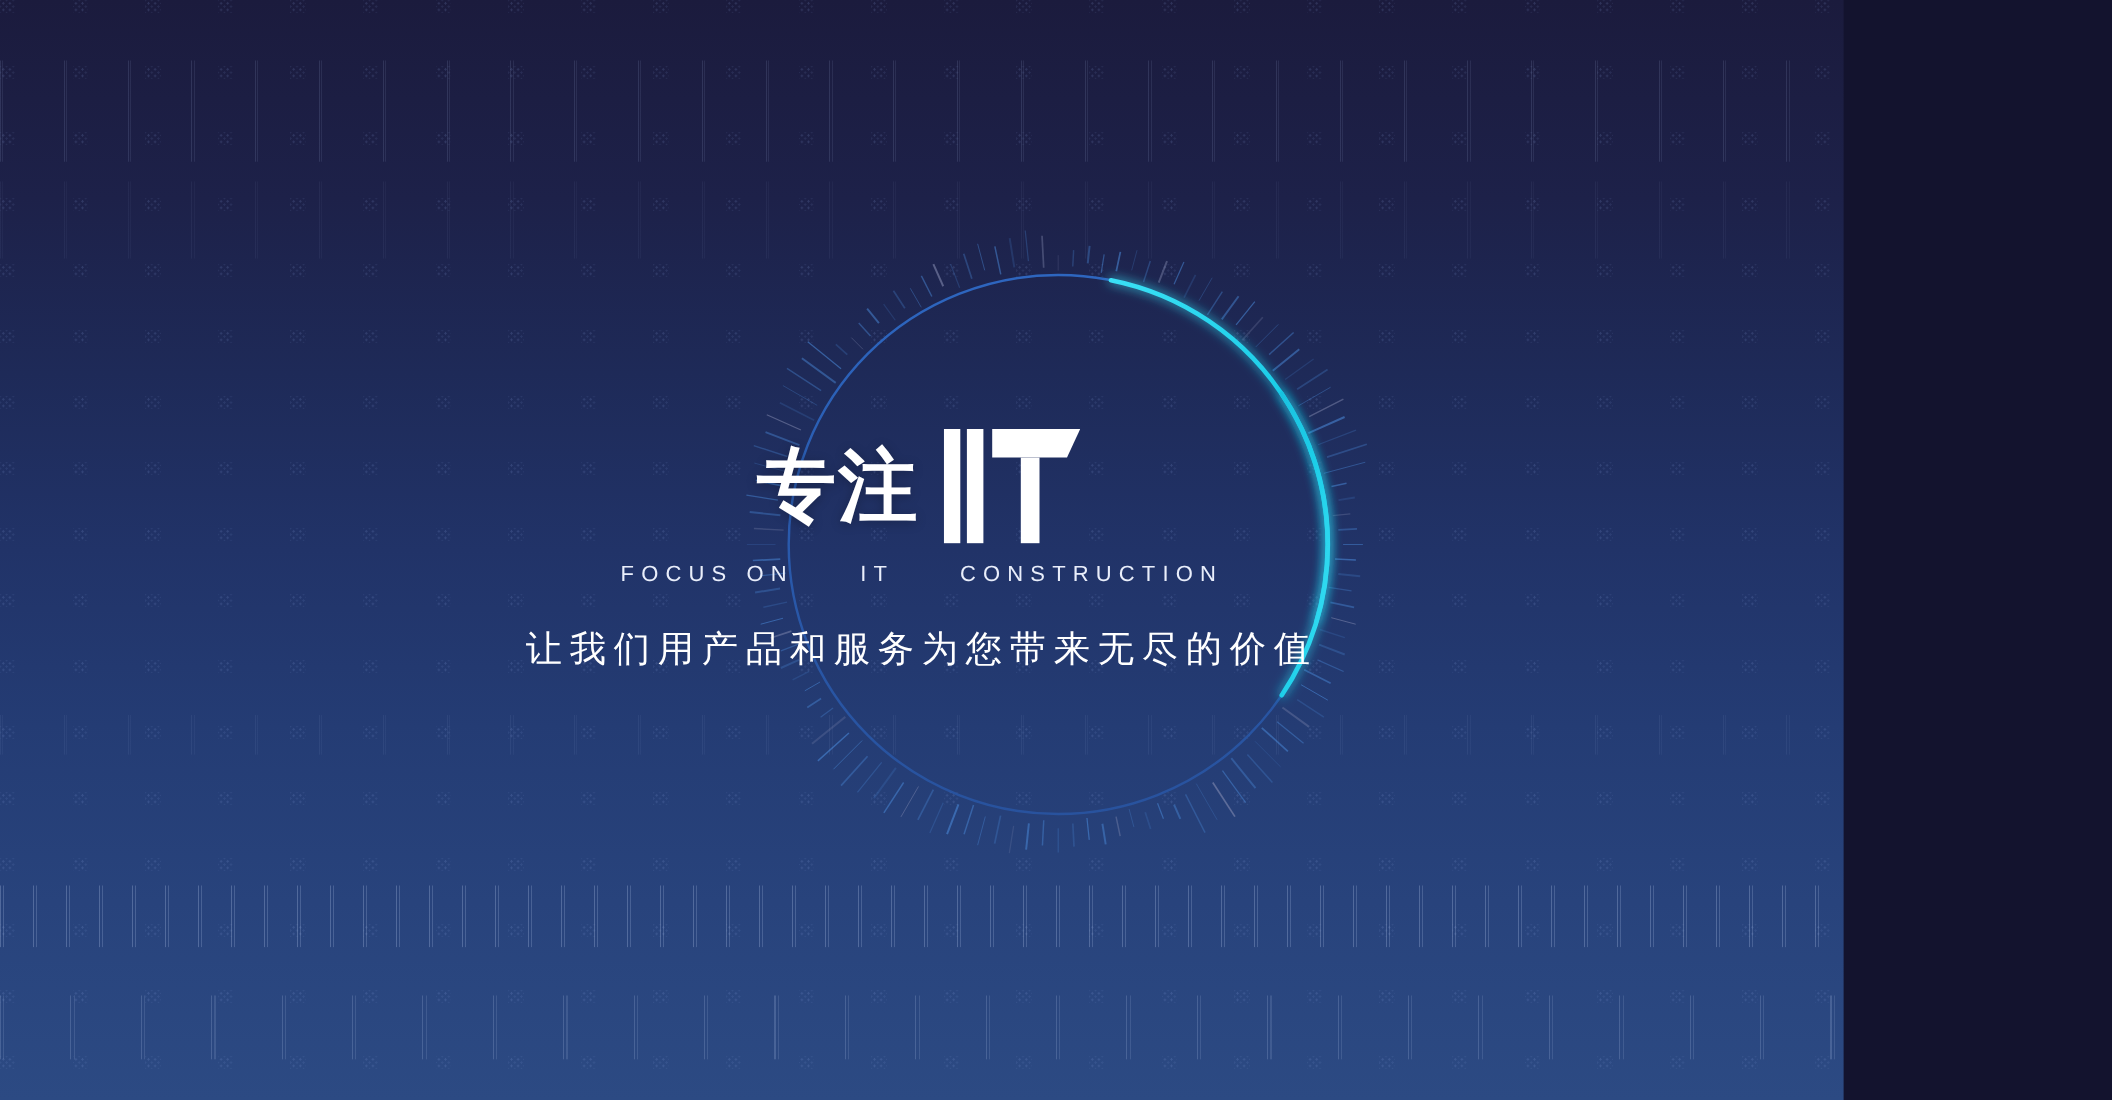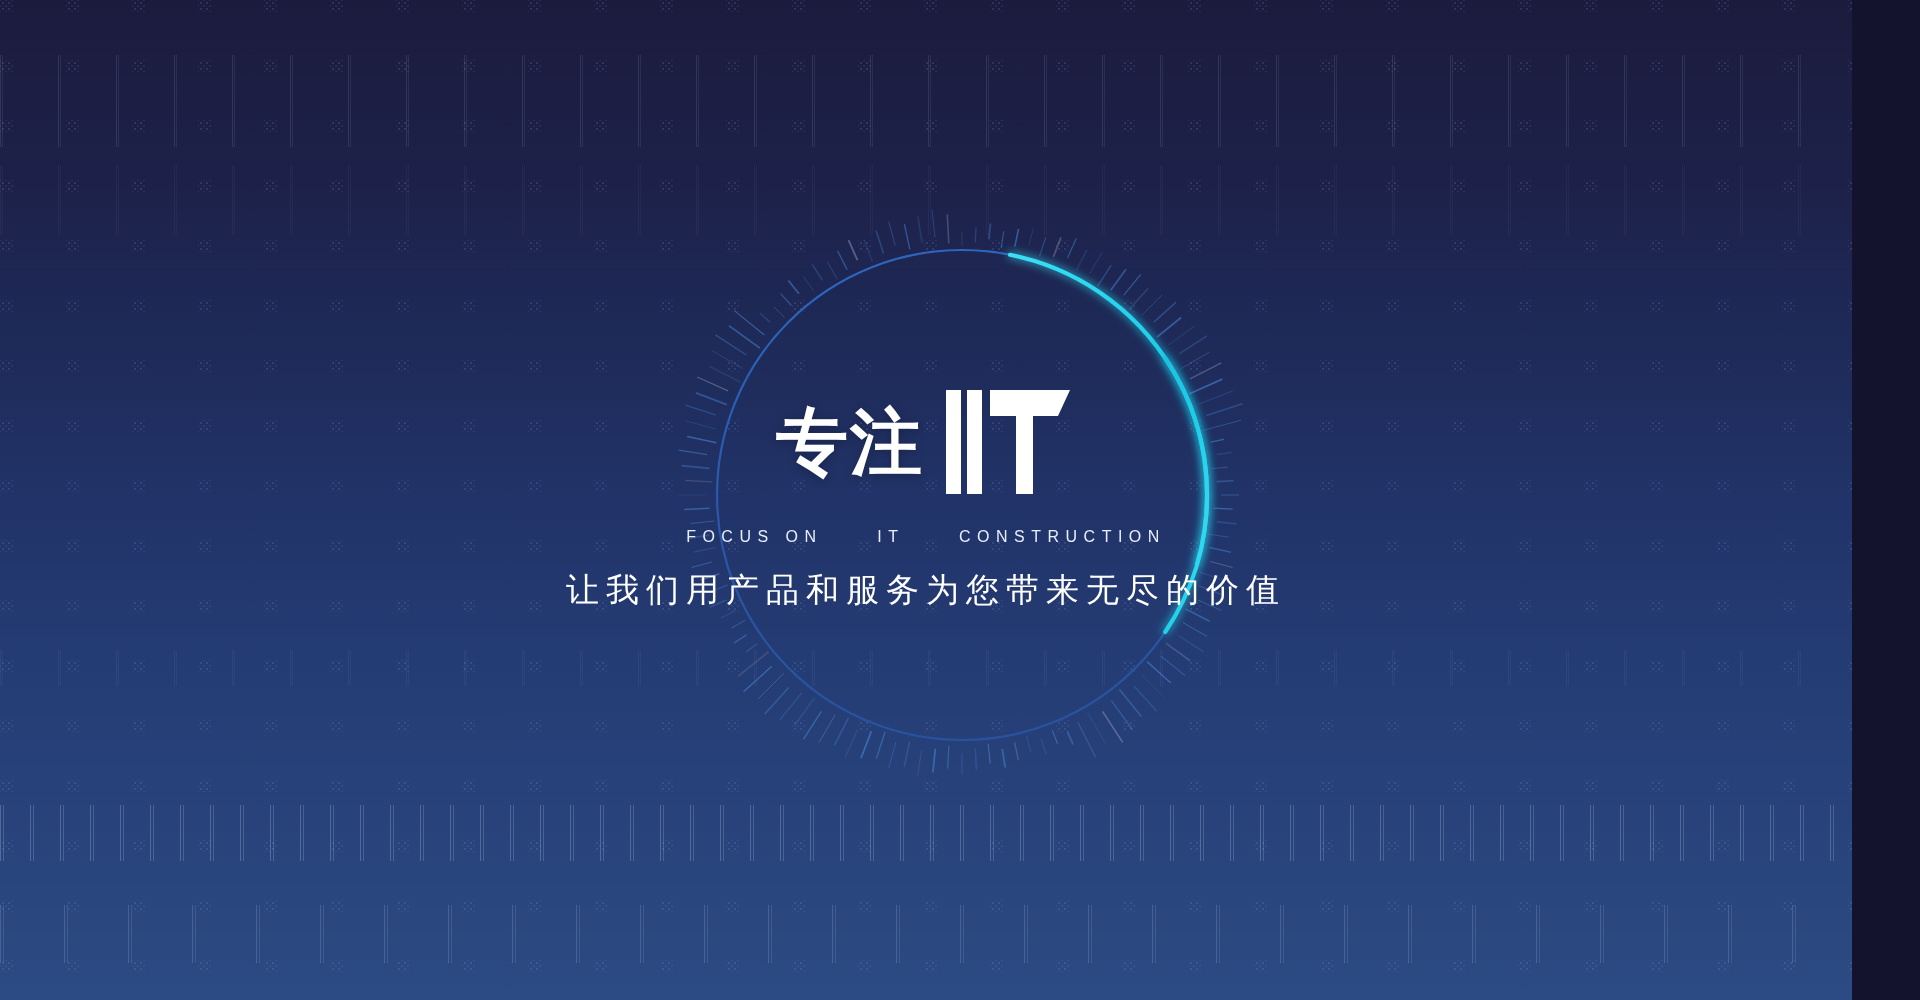--- a/index.html
+++ b/index.html
@@ -6,21 +6,21 @@
     margin: 0;
     padding: 0;
     background: #13132e;
   }
   body {
     font-family: "Liberation Sans", "DejaVu Sans", sans-serif;
   }
 
   #banner {
     position: relative;
-    width: 1852px;
+    width: 1676px;
     height: 1000px;
     overflow: hidden;
     background:
       linear-gradient(to bottom,
         #1b1b3d 0%,
         #1d2149 18%,
         #1e2a58 34%,
         #213368 50%,
         #243c74 66%,
         #28437c 82%,
@@ -132,22 +132,22 @@
     width: 124px;
     height: 104px;
     margin: 0 6px;
   }
   .it-mark svg { display: block; }
 
   .subtitle-en {
     position: absolute;
     left: 0;
     right: 0;
-    top: 528px;
-    font-size: 16px;
+    top: 511px;
+    font-size: 20px;
     font-weight: 400;
     color: #e9eefb;
     letter-spacing: 6.5px;
     white-space: pre;
   }
 
   .subtitle-cn {
     position: absolute;
     left: 0;
     right: 0;

